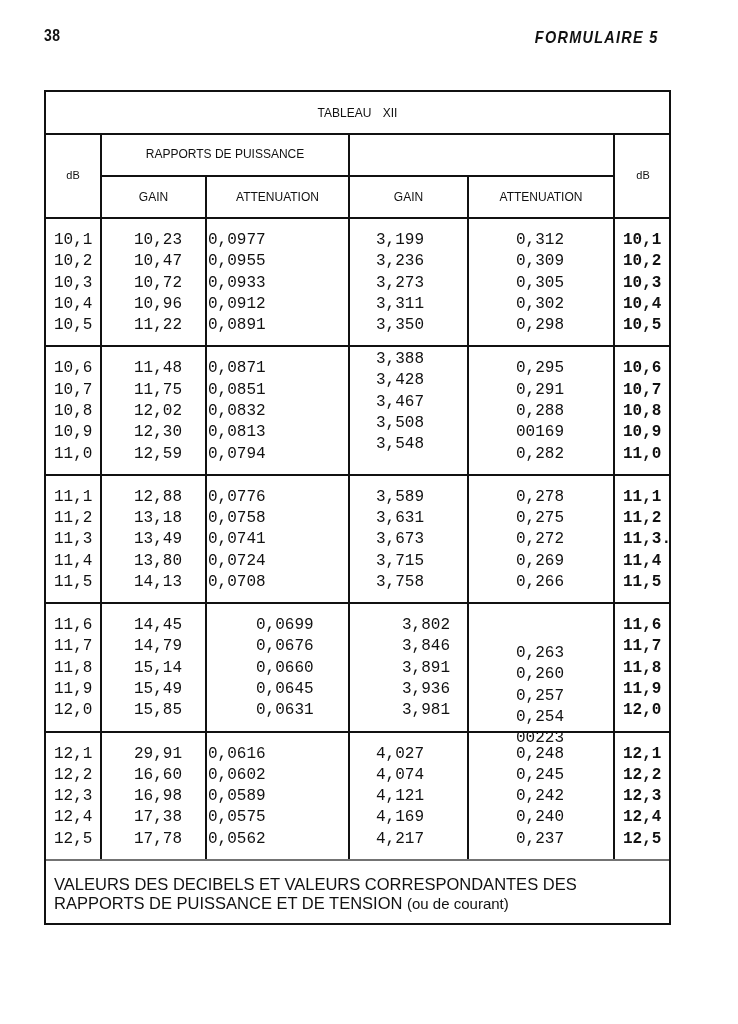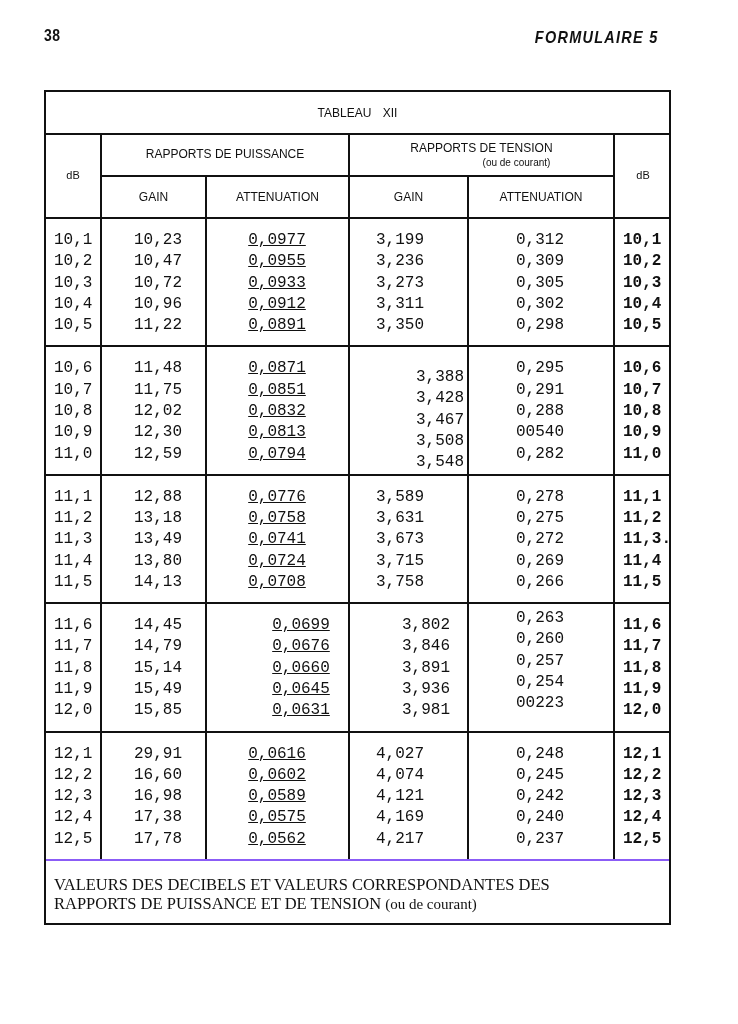--- a/index.html
+++ b/index.html
@@ -7,25 +7,25 @@
   .page-num { position:absolute; left:44px; top:26px; font-family:"Liberation Sans", sans-serif; font-weight:bold; font-size:17px; letter-spacing:0.5px; transform:scaleX(0.82); transform-origin:left; }
   .running-head { position:absolute; right:80px; top:28px; font-family:"Liberation Sans", sans-serif; font-weight:bold; font-style:italic; font-size:17px; letter-spacing:1.5px; transform:scaleX(0.85); transform-origin:right; }
   .tbl { position:absolute; left:44px; top:90px; width:627px; height:835px; border:2px solid #111; box-sizing:border-box; }
   .title-row { position:absolute; left:0; top:0; width:100%; height:41px; border-bottom:2px solid #111; display:flex; align-items:center; justify-content:center; font-family:"Liberation Sans", sans-serif; font-size:12px; }
   .hdr { position:absolute; font-family:"Liberation Sans", sans-serif; font-size:12px; display:flex; align-items:center; justify-content:center; text-align:center; box-sizing:border-box; }
   .vl { position:absolute; width:2px; background:#111; }
   .hl { position:absolute; height:2px; background:#111; }
   .cell { position:absolute; font-family:"Liberation Mono", "DejaVu Sans Mono", monospace; font-size:16px; line-height:21.3px; box-sizing:border-box; }
   .c-db { left:8px; width:50px; text-align:left; }
   .c-pg { left:62px; width:100px; text-align:center; }
-  .c-pa { left:162px; width:138px; text-align:center;text-decoration:underline; }
+  .c-pa { left:162px; width:138px; text-align:left; }
   .c-tg { left:304px; width:100px; text-align:center; }
   .c-ta { left:424px; width:140px; text-align:center; }
   .c-db2 { left:569px; width:56px; text-align:left; padding-left:8px; font-weight:bold; }
-  .footer { position:absolute; left:0; top:767px; width:100%; height:64px; border-top:2px solid #8b5cf6; padding:14px 8px 12px 8px; box-sizing:border-box; font-family:Liberation Serif, serif; font-size:16.5px; line-height:19px; }
+  .footer { position:absolute; left:0; top:767px; width:100%; height:64px; border-top:2px solid #737373; padding:14px 8px 12px 8px; box-sizing:border-box; font-family:Liberation Sans, sans-serif; font-size:16.5px; line-height:19px; }
   .footer .small { font-size:15px; }
 </style>
 </head>
 <body>
 
 <div class="page-num">38</div>
 <div class="running-head">FORMULAIRE 5</div>
 
 <div class="tbl">
   <div class="title-row">
@@ -36,24 +36,20 @@
   <div class="hl" style="left:54px; top:83px; width:515px;"></div>
 
   <div class="vl" style="left:54px; top:41px; height:726px;"></div>
   <div class="vl" style="left:159px; top:85px; height:682px;"></div>
   <div class="vl" style="left:302px; top:41px; height:726px;"></div>
   <div class="vl" style="left:421px; top:85px; height:682px;"></div>
   <div class="vl" style="left:567px; top:41px; height:726px;"></div>
 
   <div class="hdr" style="left:0; top:41px; width:54px; height:84px; font-size:11px;">dB</div>
   <div class="hdr" style="left:56px; top:41px; width:246px; height:42px;">RAPPORTS DE PUISSANCE</div>
-  <div class="hdr" style="left:304px; top:41px; width:263px; height:42px; flex-direction:column;">
-    <span>RAPPORTS DE TENSION</span>
-    <span style="font-size:10px; margin-top:2px; padding-left:70px;">(ou de courant)</span>
-  </div>
   <div class="hdr" style="left:569px; top:41px; width:56px; height:84px; font-size:11px;">dB</div>
   <div class="hdr" style="left:56px; top:85px; width:103px; height:40px;">GAIN</div>
   <div class="hdr" style="left:161px; top:85px; width:141px; height:40px;">ATTENUATION</div>
   <div class="hdr" style="left:304px; top:85px; width:117px; height:40px;">GAIN</div>
   <div class="hdr" style="left:423px; top:85px; width:144px; height:40px;">ATTENUATION</div>
 
   <div id="groups">
       <div class="cell c-db" style="top: 138px;">
         <div>10,1</div>
         <div>10,2</div>
@@ -111,32 +107,32 @@
         <div>12,30</div>
         <div>12,59</div>
       </div>
       <div class="cell c-pa" style="top: 266.4px;">
         <div>0,0871</div>
         <div>0,0851</div>
         <div>0,0832</div>
         <div>0,0813</div>
         <div>0,0794</div>
       </div>
-      <div class="cell c-tg" style="top: 275px; margin-left: 40px;">
+      <div class="cell c-tg" style="top: 257px;">
         <div>3,388</div>
         <div>3,428</div>
         <div>3,467</div>
         <div>3,508</div>
         <div>3,548</div>
       </div>
       <div class="cell c-ta" style="top: 266.4px;">
         <div>0,295</div>
         <div>0,291</div>
         <div>0,288</div>
-        <div>00540</div>
+        <div>00169</div>
         <div>0,282</div>
       </div>
       <div class="cell c-db2" style="top: 266.4px;">
         <div>10,6</div>
         <div>10,7</div>
         <div>10,8</div>
         <div>10,9</div>
         <div>11,0</div>
       </div>
       <div class="hl" style="left: 0px; width: 100%; top: 381.8px;"></div>
@@ -204,21 +200,21 @@
         <div>0,0645</div>
         <div>0,0631</div>
       </div>
       <div class="cell c-tg" style="top: 523.2px; text-align: right;">
         <div>3,802</div>
         <div>3,846</div>
         <div>3,891</div>
         <div>3,936</div>
         <div>3,981</div>
       </div>
-      <div class="cell c-ta" style="top: 516px;">
+      <div class="cell c-ta" style="top: 551px;">
         <div>0,263</div>
         <div>0,260</div>
         <div>0,257</div>
         <div>0,254</div>
         <div>00223</div>
       </div>
       <div class="cell c-db2" style="top: 523.2px;">
         <div>11,6</div>
         <div>11,7</div>
         <div>11,8</div>

